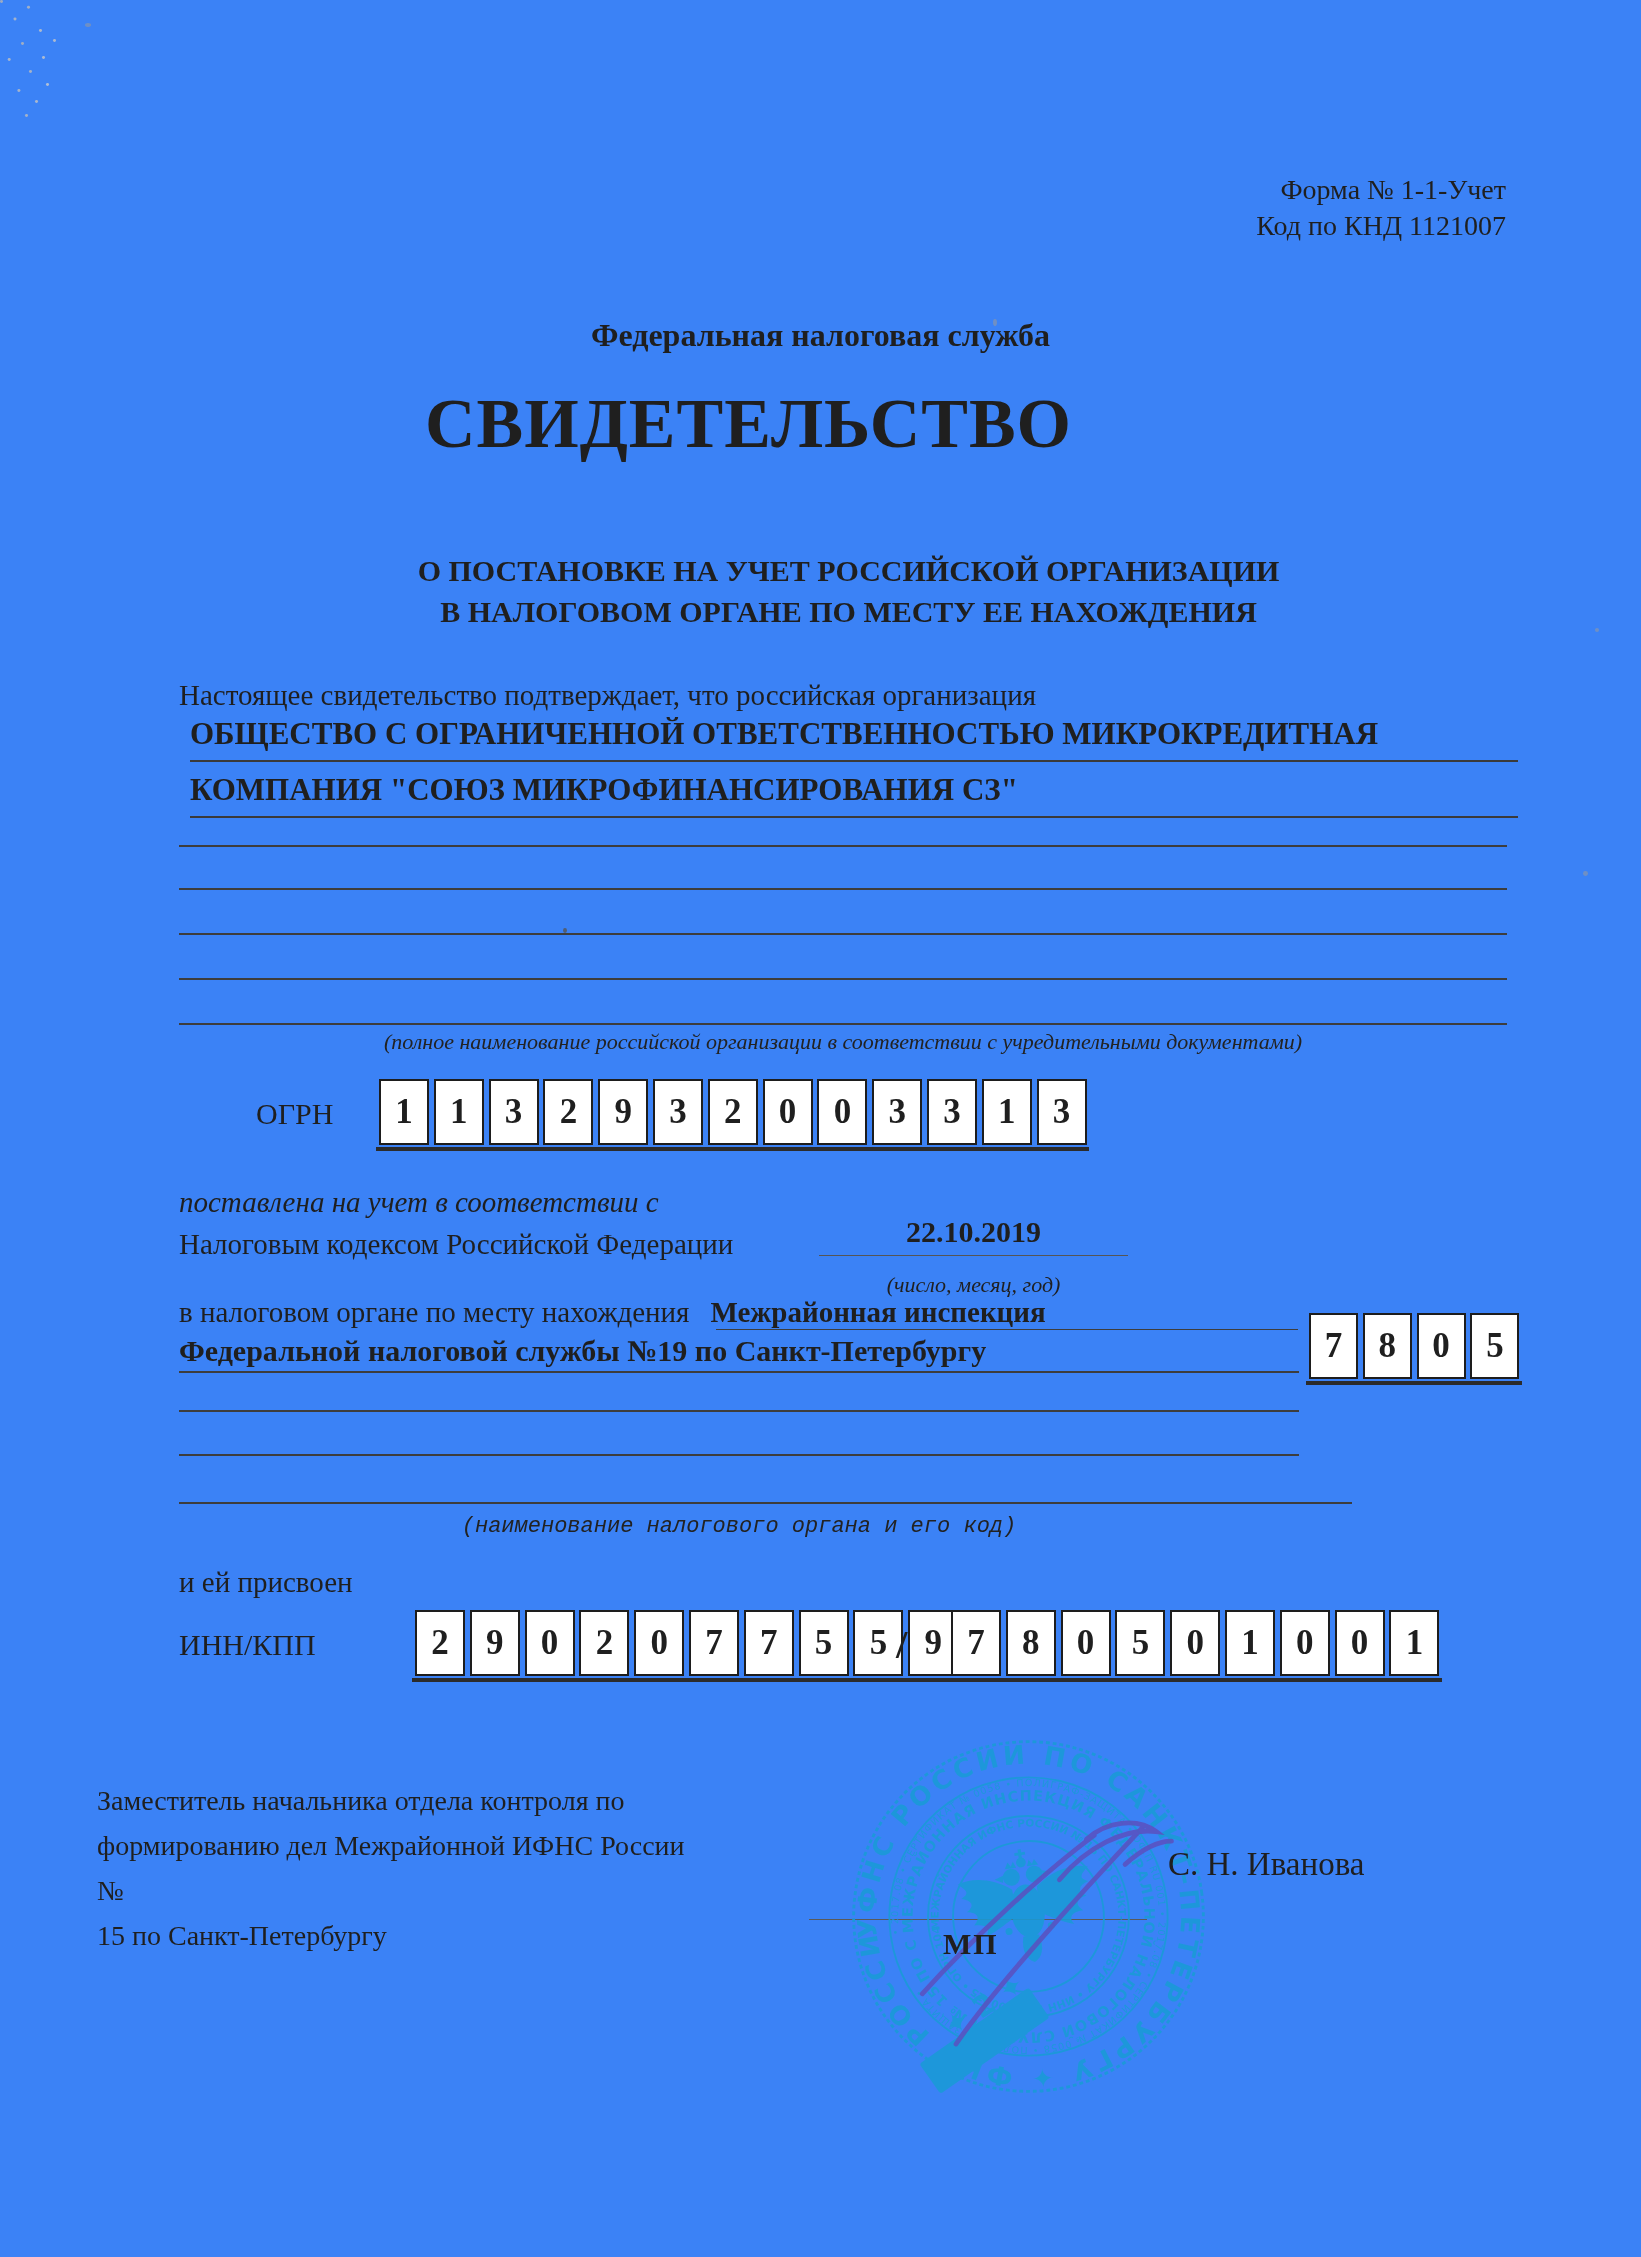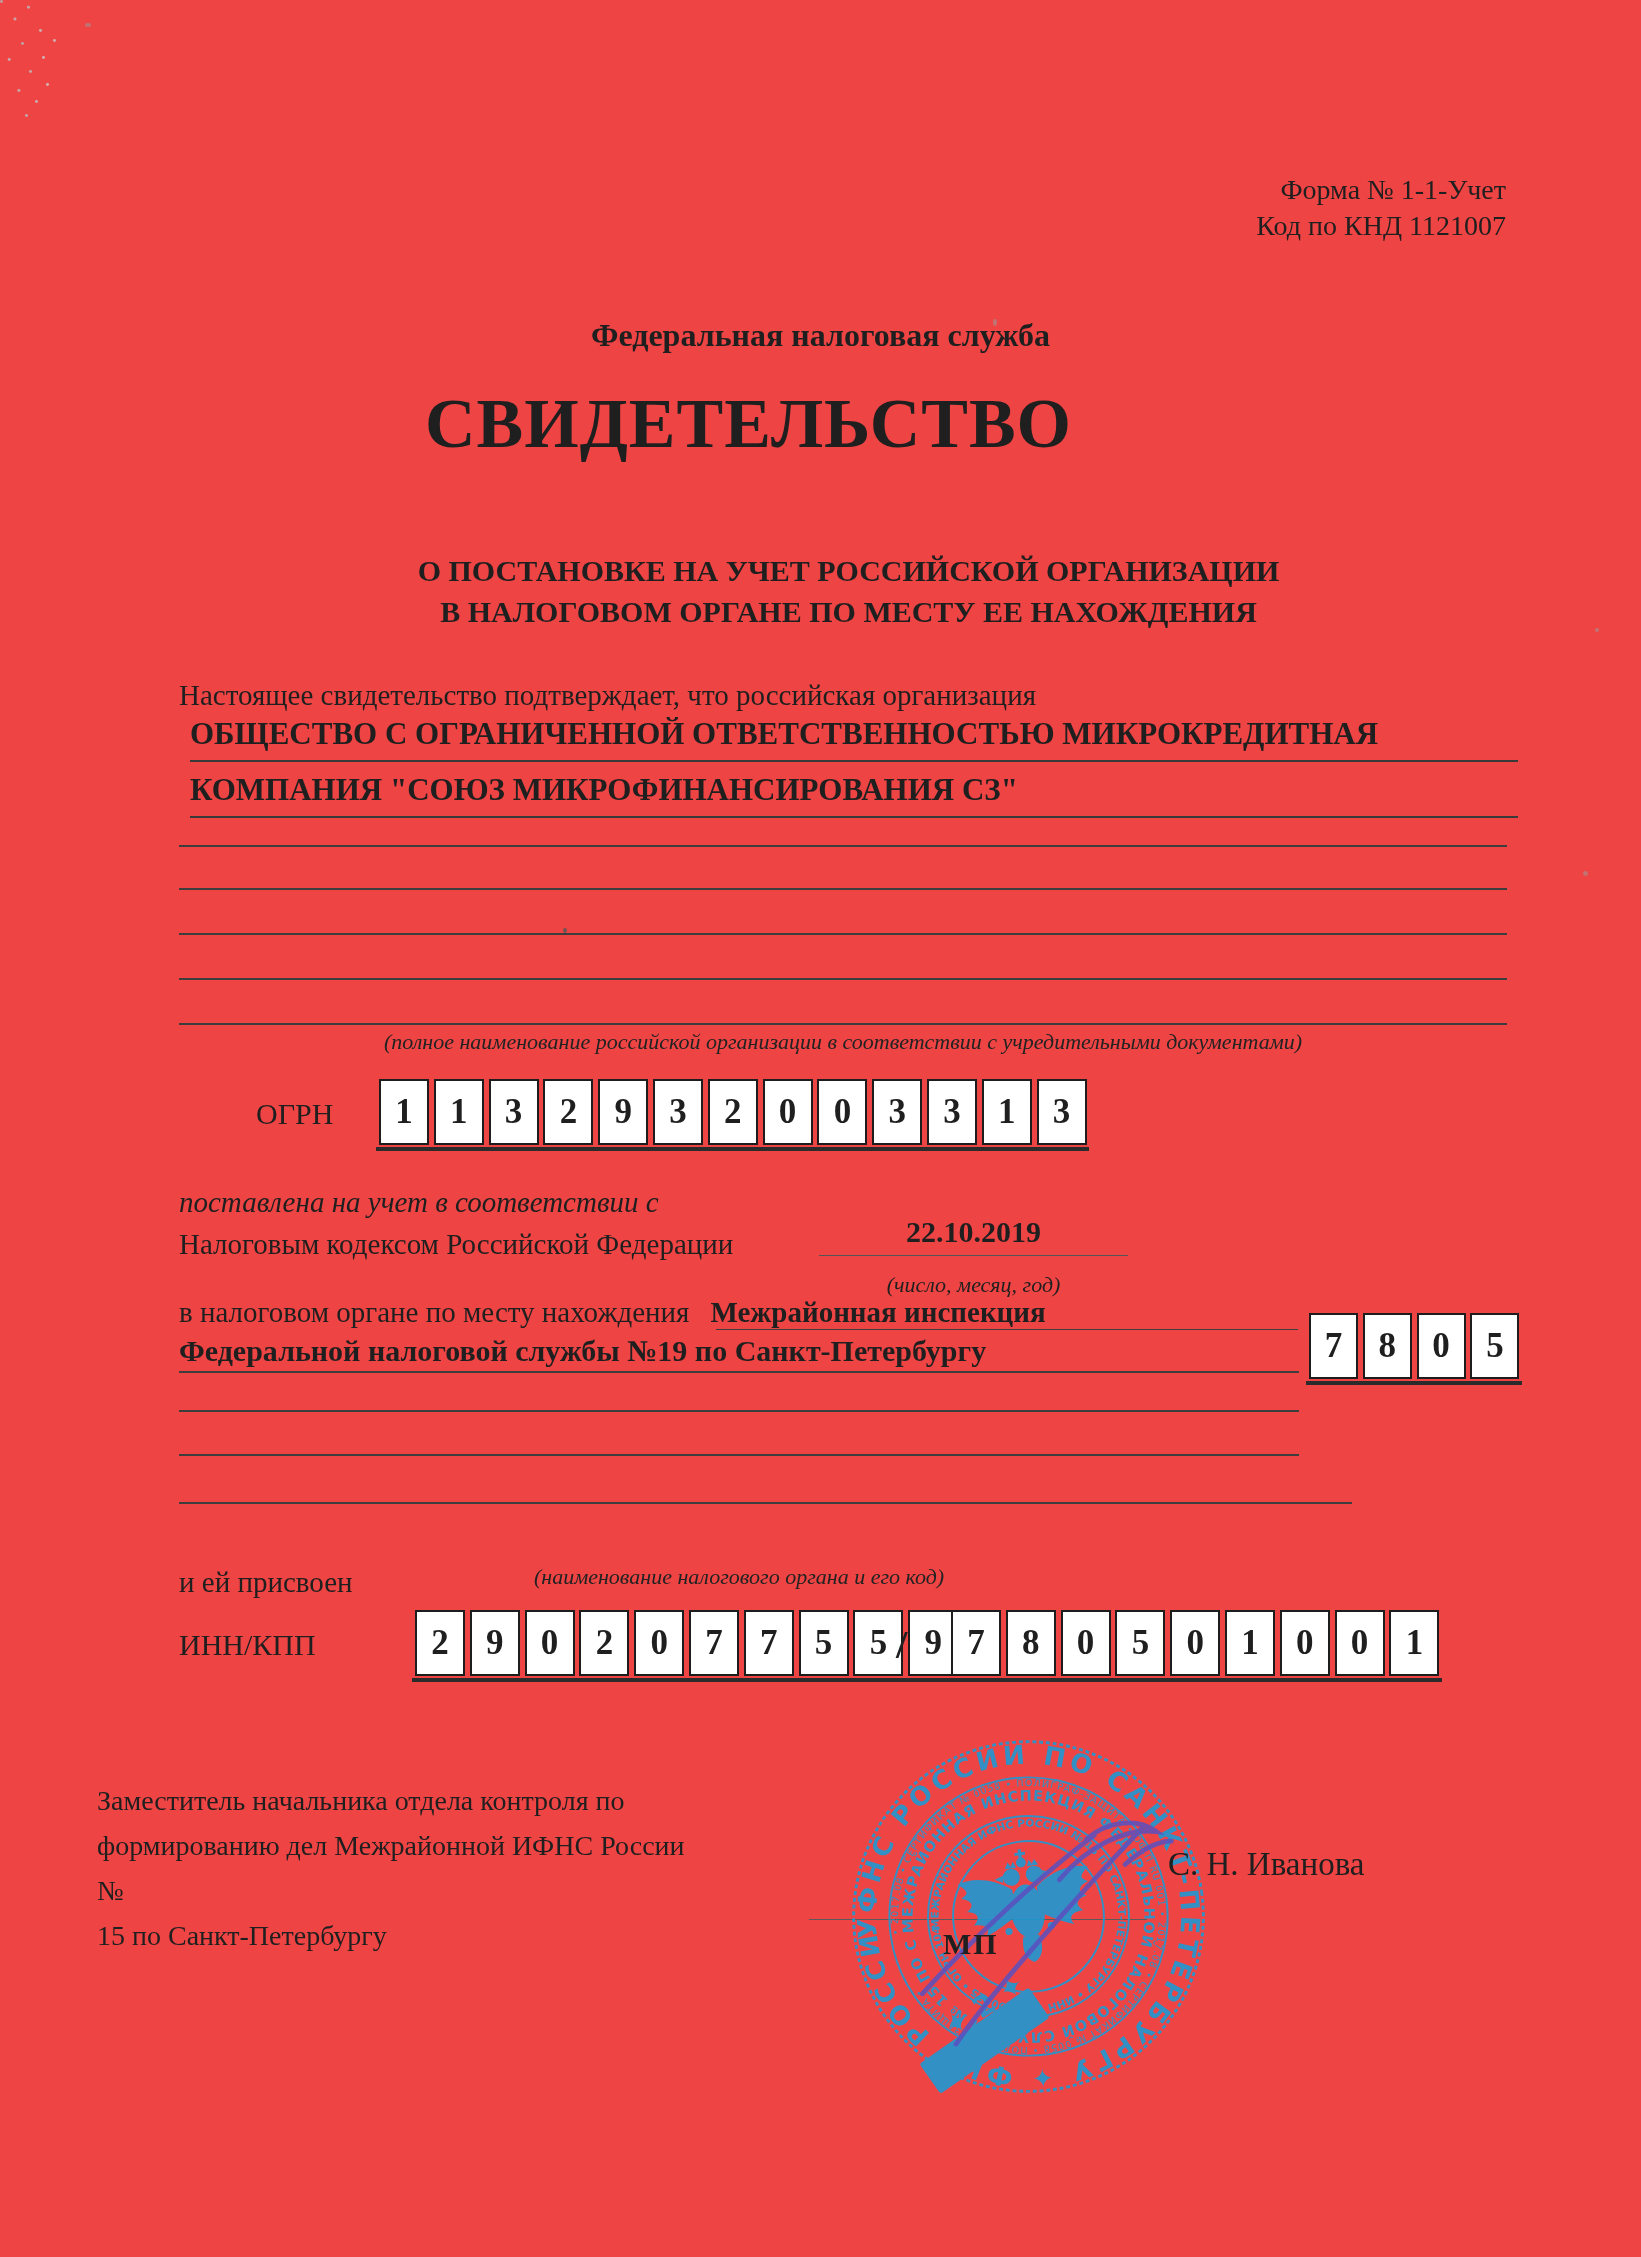--- a/index.html
+++ b/index.html
@@ -1,17 +1,17 @@
 <!DOCTYPE html>
 <html><head>
 <meta charset="utf-8">
 <style>
   html,body{margin:0;padding:0;background:#e8e8e8;}
   .page{
-    position:relative;width:1641px;height:2257px;background:#ef4444;
+    position:relative;width:1641px;height:2257px;background:#3b82f6;
     font-family:"Liberation Serif","DejaVu Serif",serif;color:#1f1f1f;
     overflow:hidden;margin:0 auto;
   }
   .abs{position:absolute;}
   
   .form-block{left:1110px;top:172px;width:396px;text-align:right;font-size:28px;line-height:36px;}
   
   .agency{left:0;top:317px;width:1641px;text-align:center;font-weight:bold;font-size:32px;}
   .doc-title{left:0;top:384px;width:1497px;text-align:center;font-weight:bold;font-size:70px;letter-spacing:1px;}
   .subtitle{left:0;width:1641px;text-align:center;font-weight:bold;font-size:30px;padding-left:28px;}
@@ -29,21 +29,21 @@
   .cell{width:46px;height:62px;border:2.9px solid #1d1d1d;background:#fff;display:flex;align-items:center;justify-content:center;
         font-weight:bold;font-size:35px;font-family:"Liberation Serif","DejaVu Serif",serif;}
   .cell-sm{width:45px;}
   
   .date-block{left:819px;top:1215px;width:309px;text-align:center;}
   .date-value{font-weight:bold;font-size:30px;border-bottom:1.9px solid #555;padding-bottom:5.8px;display:block;}
   .date-caption{font-style:italic;font-size:22px;margin-top:16px;display:block;}
   .row-inline{left:179px;font-size:29px;white-space:nowrap;}
   .bold-part{font-weight:bold;margin-left:21px;}
   .auth2{left:179px;top:1334px;font-weight:bold;font-size:30px;}
-  .auth-caption{left:179px;top:1564px;width:1120px;}
+  .auth-caption{left:179px;top:1514px;width:1120px;font-family:Liberation Mono, monospace;}
   .slash{font-size:41px;font-weight:bold;}
   
   .sig-block{left:97px;top:1778px;width:599px;font-size:28px;line-height:45px;}
   .sig-line{left:809px;top:1919px;width:338px;border-top:1.9px solid #5a5a5a;height:0;}
   .mp{left:943px;top:1927px;font-weight:bold;font-size:30px;letter-spacing:1.9px;z-index:6;}
   .sig-name{left:1168px;top:1846px;font-size:33px;z-index:6;}
   .stamp-wrap{left:787px;top:1675px;width:483px;height:483px;z-index:5;}
   
   .artifact{position:absolute;background:#9a9a9a;opacity:.55;border-radius:50%;}
   .speckles{left:108px;top:881px;width:2.9px;height:2.9px;background:#b5b5b5;border-radius:50%;opacity:.8;

